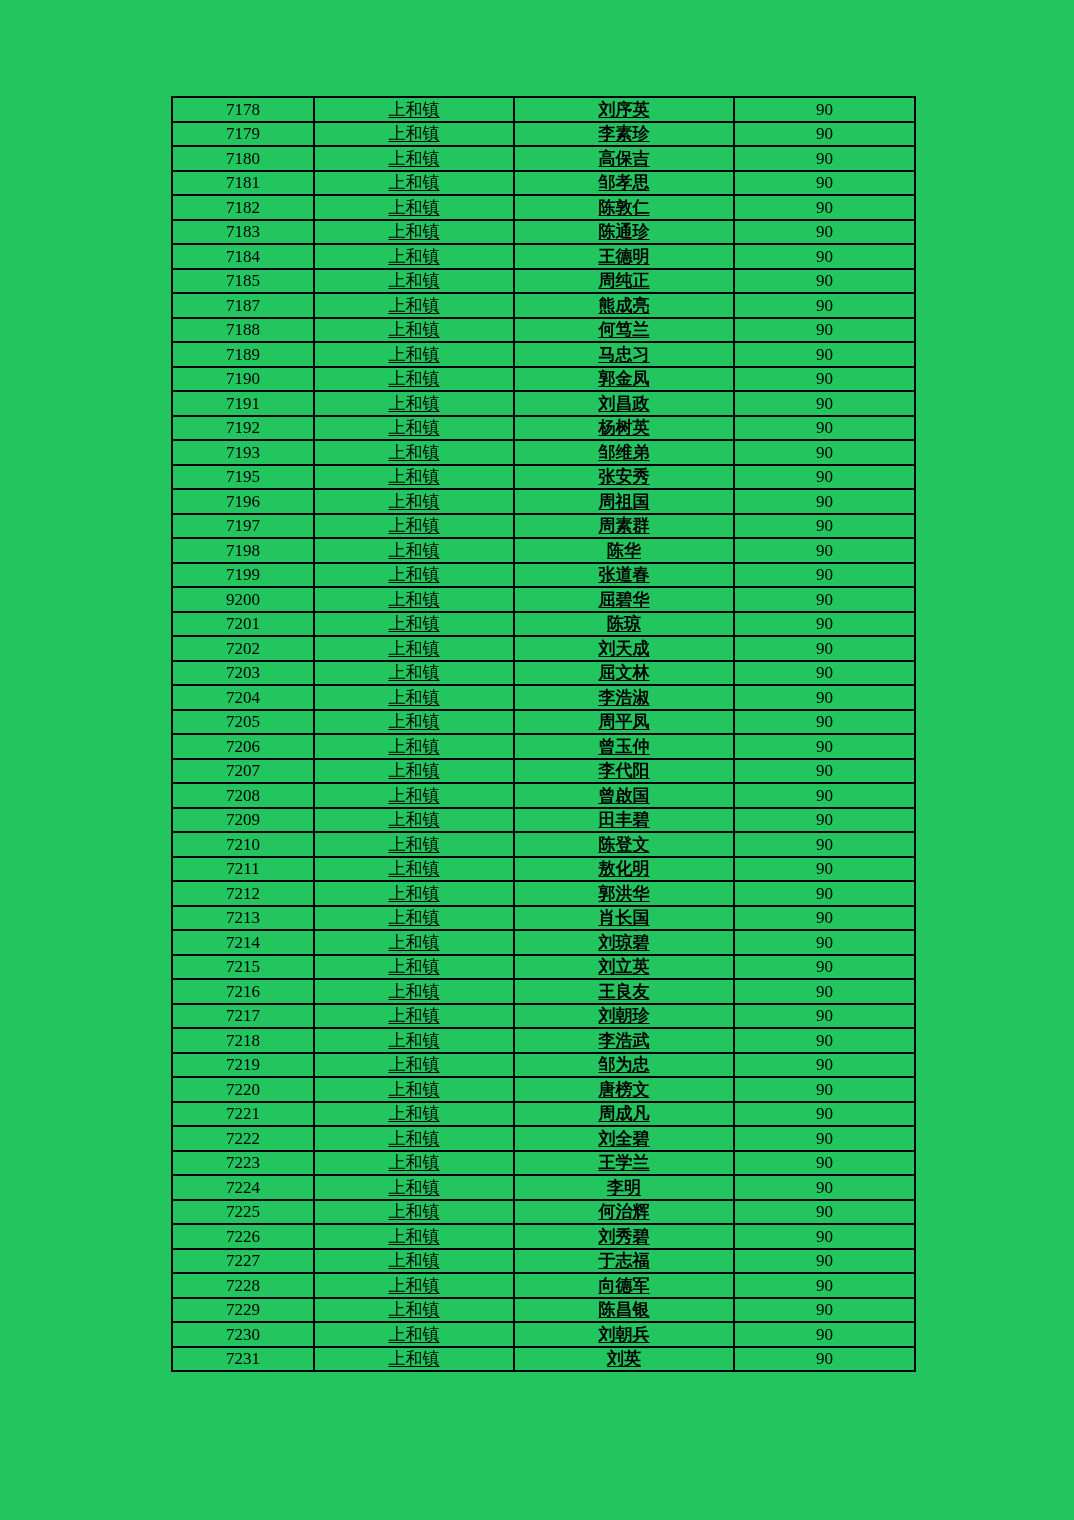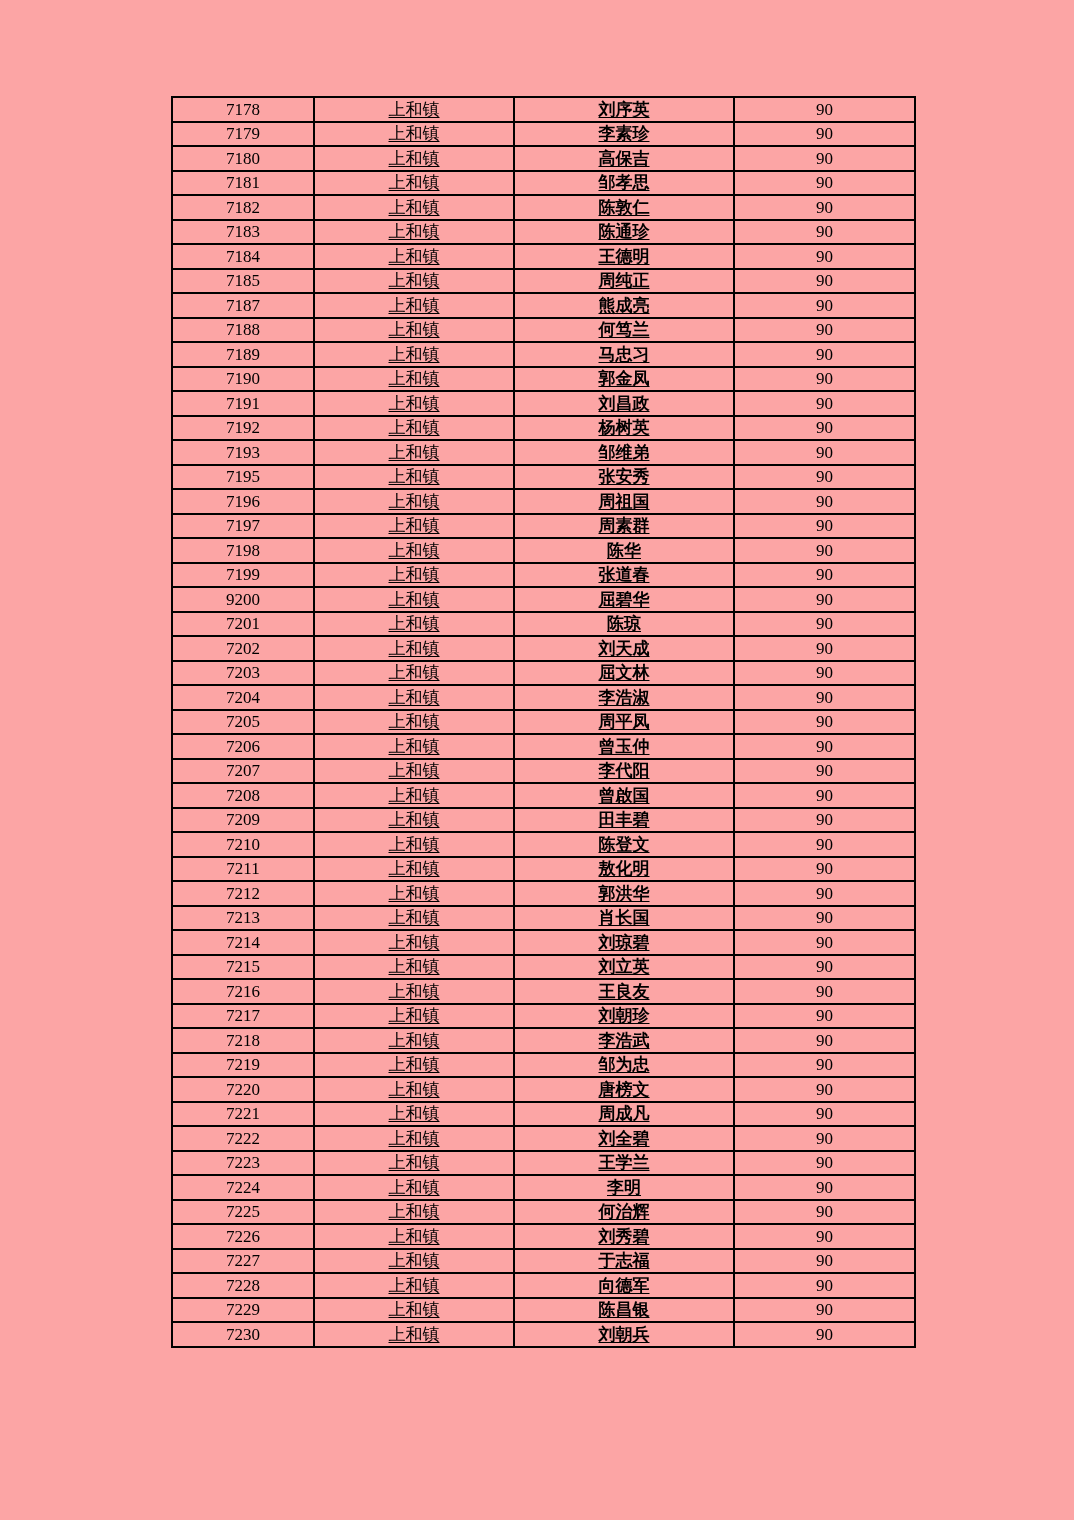--- a/index.html
+++ b/index.html
@@ -10,21 +10,21 @@
   body {
     width: 1074px;
     height: 1520px;
     position: relative;
     font-family: "Liberation Serif", "DejaVu Serif", serif;
     color: #000000;
   }
   .doc-page {
     position: absolute;
     inset: 0;
-    background: #fca5a5;
+    background: #22c55e;
   }
   table.score-table {
     position: absolute;
     left: 171px;
     top: 96px;
     width: 735px;
     border-collapse: collapse;
     table-layout: fixed;
   }
   table.score-table td {
@@ -353,15 +353,21 @@
         <td class="col-town">上和镇</td>
         <td class="col-name">陈昌银</td>
         <td class="col-score">90</td>
       </tr>
         <tr>
         <td class="col-id">7230</td>
         <td class="col-town">上和镇</td>
         <td class="col-name">刘朝兵</td>
         <td class="col-score">90</td>
       </tr>
+        <tr>
+        <td class="col-id">7231</td>
+        <td class="col-town">上和镇</td>
+        <td class="col-name">刘英</td>
+        <td class="col-score">90</td>
+      </tr>
       </tbody>
   </table>
 </div>
 
 </body></html>

